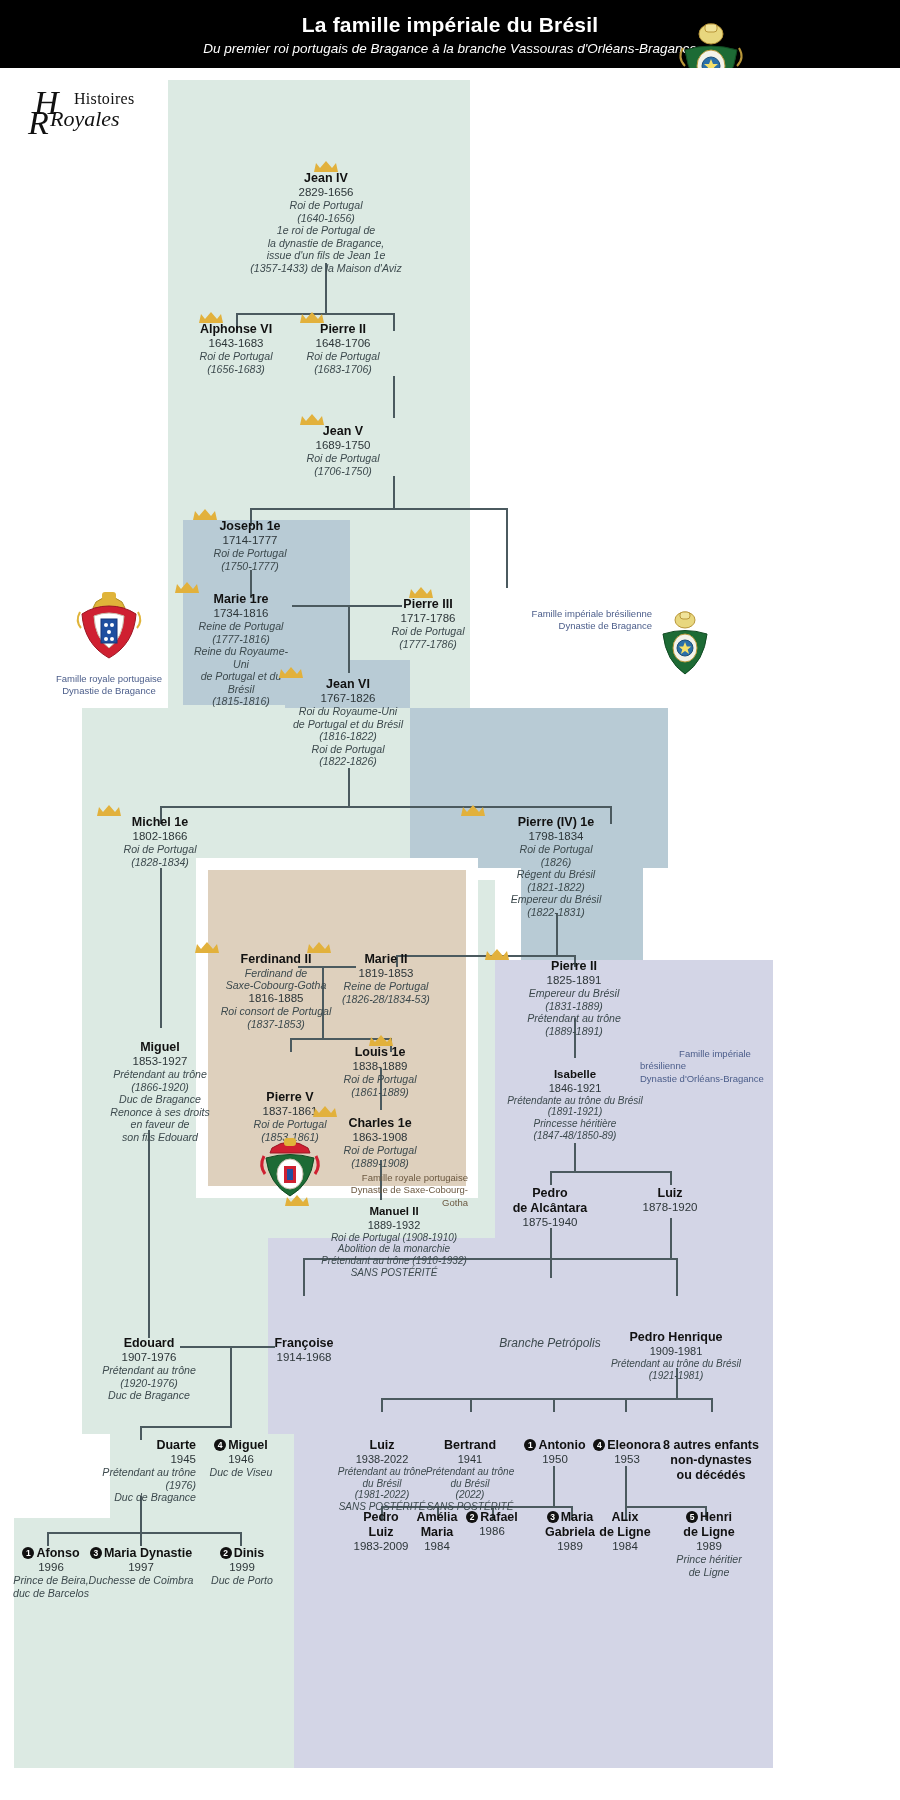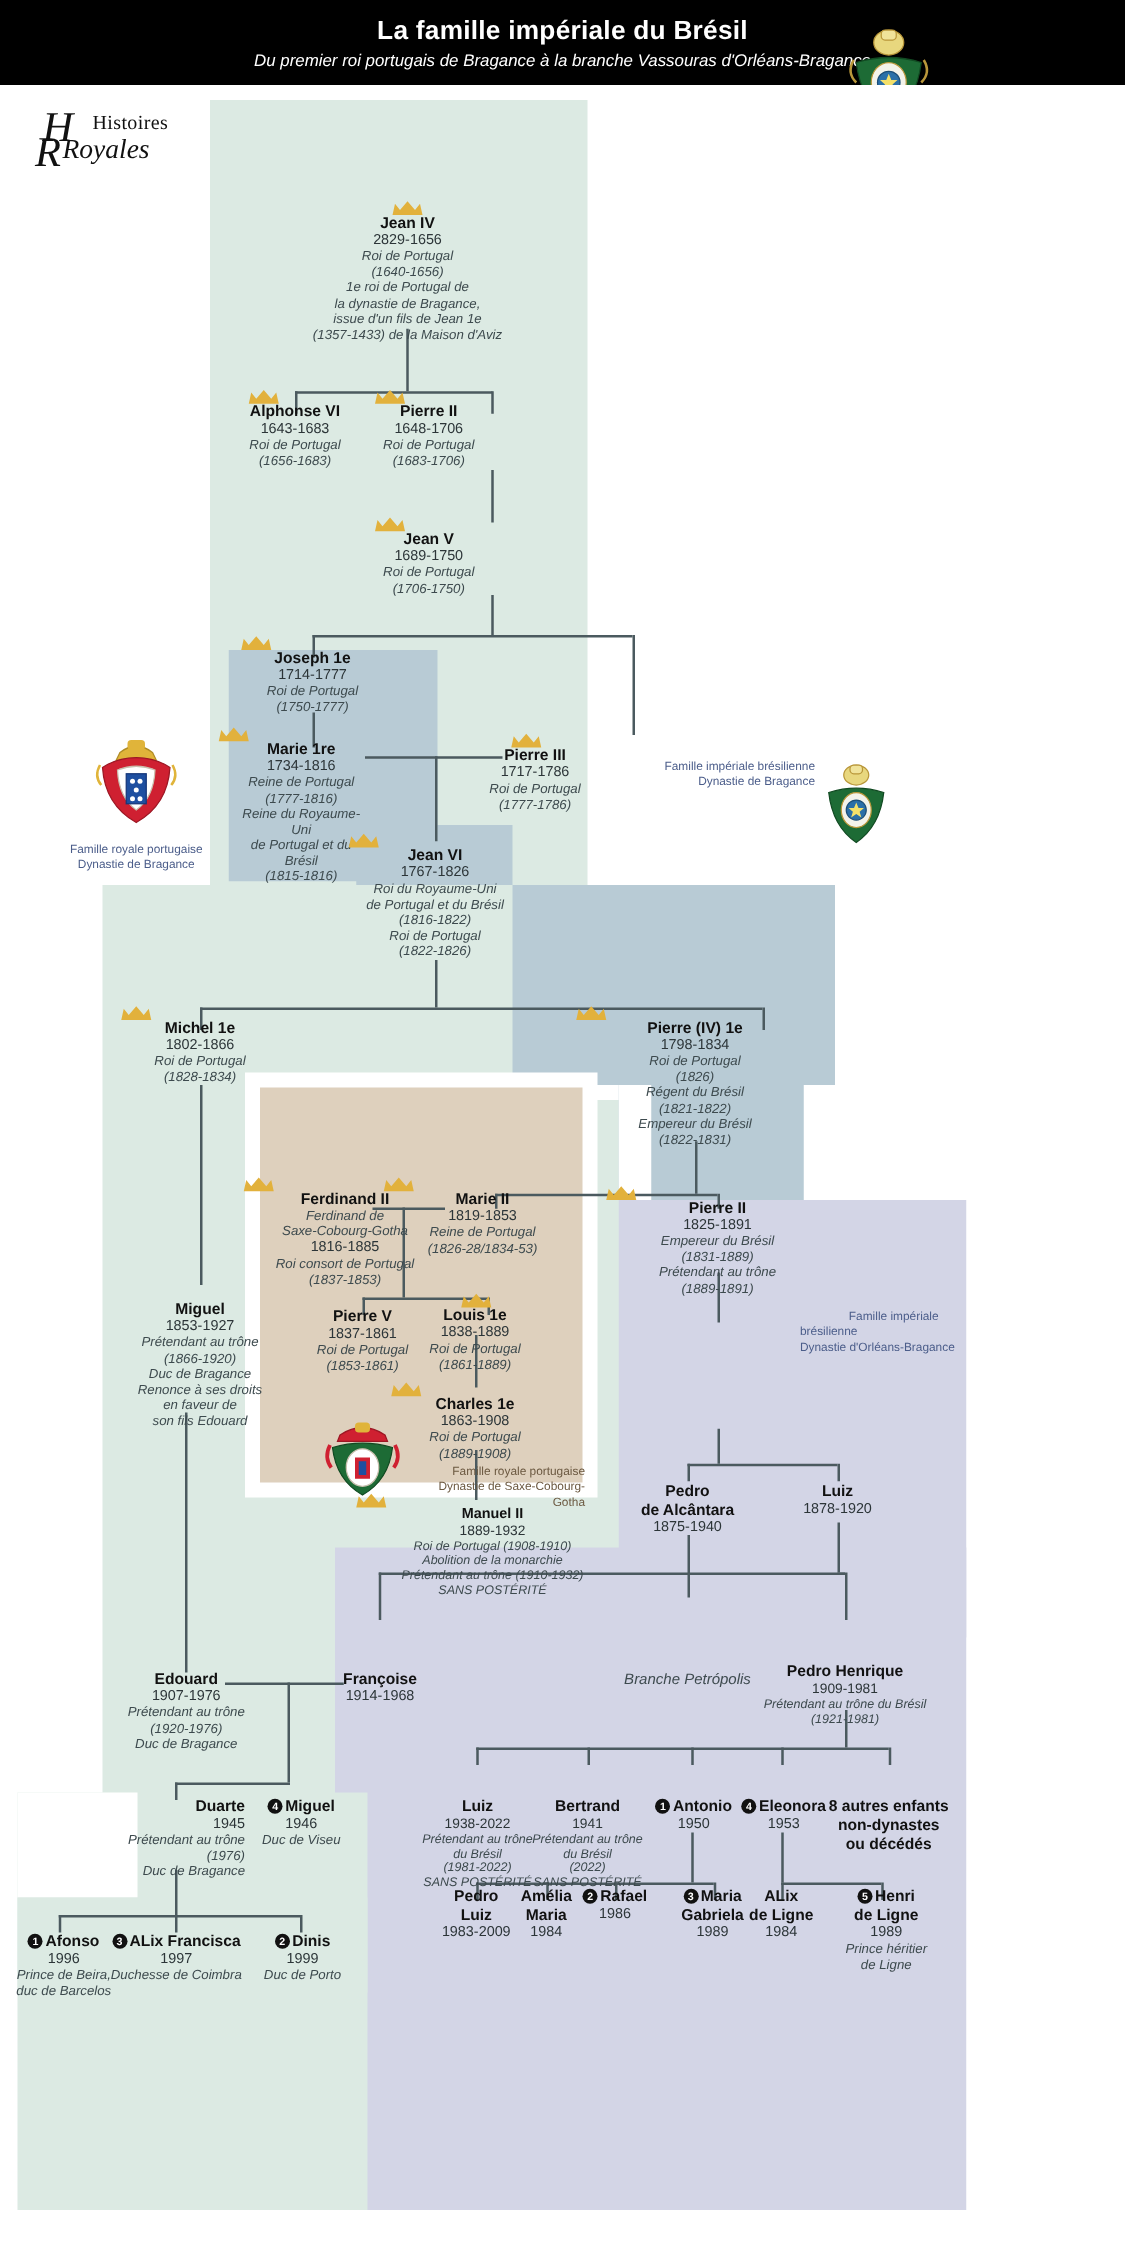--- a/index.html
+++ b/index.html
@@ -355,21 +355,21 @@
     <div class="nm">Miguel</div>
     <div class="yr">1853-1927</div>
     <div class="ti">Prétendant au trône</div>
     <div class="ti">(1866-1920)</div>
     <div class="ti">Duc de Bragance</div>
     <div class="ti">Renonce à ses droits</div>
     <div class="ti">en faveur de</div>
     <div class="ti">son fils Edouard</div>
   </div>
 
-  <div class="person" style="left:242px;top:978px;width:96px;">
+  <div class="person" style="left:242px;top:1022px;width:96px;">
     <div class="nm">Pierre V</div>
     <div class="yr">1837-1861</div>
     <div class="ti">Roi de Portugal</div>
     <div class="ti">(1853-1861)</div>
   </div>
 
   <div class="person" style="left:334px;top:966px;width:92px;">
     <svg class="crown" viewBox="0 0 26 13" style="margin-left:34px;">
         <path d="M1 12 L3 3 L7 8 L13 1 L19 8 L23 3 L25 12 Z" fill="#e2b13c"></path>
       </svg>
@@ -394,20 +394,28 @@
         <path d="M1 12 L3 3 L7 8 L13 1 L19 8 L23 3 L25 12 Z" fill="#e2b13c"></path>
       </svg>
     <div class="nm">Manuel II</div>
     <div class="yr">1889-1932</div>
     <div class="ti">Roi de Portugal (1908-1910)</div>
     <div class="ti">Abolition de la monarchie</div>
     <div class="ti">Prétendant au trône (1910-1932)</div>
     <div class="ti">SANS POSTÉRITÉ</div>
   </div>
 
+  <div class="person sm" style="left:490px;top:1000px;width:170px;">
+    <div class="nm">Isabelle</div>
+    <div class="yr">1846-1921</div>
+    <div class="ti">Prétendante au trône du Brésil</div>
+    <div class="ti">(1891-1921)</div>
+    <div class="ti">Princesse héritière</div>
+    <div class="ti">(1847-48/1850-89)</div>
+  </div>
 
   <div class="person" style="left:500px;top:1118px;width:100px;">
     <div class="nm">Pedro</div>
     <div class="nm">de Alcântara</div>
     <div class="yr">1875-1940</div>
   </div>
 
   <div class="person" style="left:626px;top:1118px;width:88px;">
     <div class="nm">Luiz</div>
     <div class="yr">1878-1920</div>
@@ -495,21 +503,21 @@
     <div class="nm">
       <span class="badge">1</span><span>Afonso</span>
     </div>
     <div class="yr">1996</div>
     <div class="ti">Prince de Beira,</div>
     <div class="ti">duc de Barcelos</div>
   </div>
 
   <div class="person" style="left:78px;top:1478px;width:126px;">
     <div class="nm">
-      <span class="badge">3</span><span>ALix Francisca</span>
+      <span class="badge">3</span><span>Maria Dynastie</span>
     </div>
     <div class="yr">1997</div>
     <div class="ti">Duchesse de Coimbra</div>
   </div>
 
   <div class="person" style="left:196px;top:1478px;width:92px;">
     <div class="nm">
       <span class="badge">2</span><span>Dinis</span>
     </div>
     <div class="yr">1999</div>

